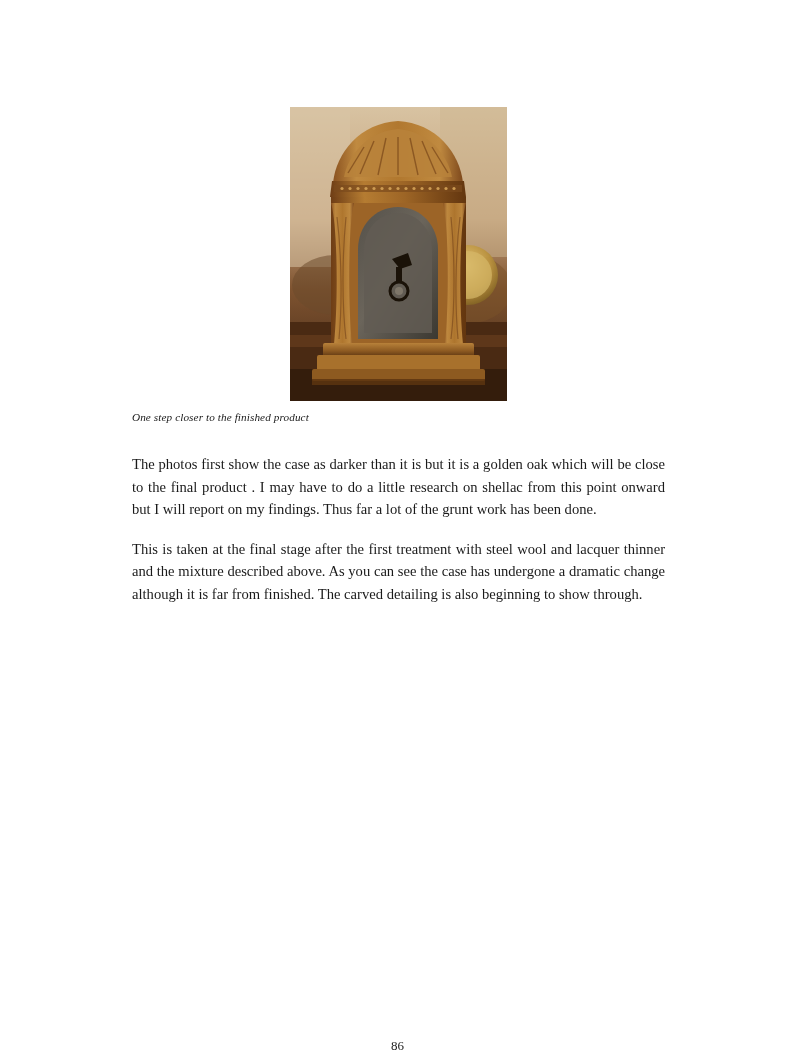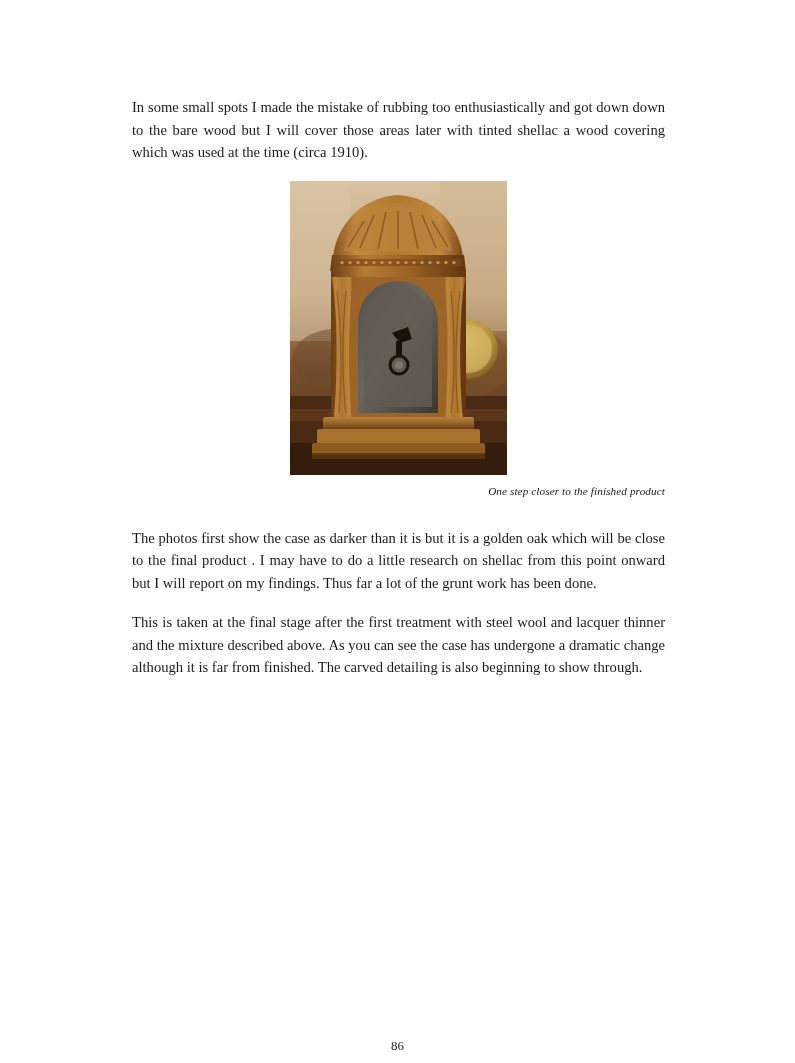--- a/index.html
+++ b/index.html
@@ -54,21 +54,21 @@
   }
   .photo svg {
     display: block;
   }
   .caption {
     margin: 10px 0 0 0;
     font-size: 11.2px;
     font-style: italic;
     font-family: "Liberation Serif", serif;
     color: #1a1a1a;
-    text-align: right;
+    text-align: left;
     letter-spacing: 0.1px;
   }
   .after-figure-gap {
     height: 30px;
   }
   .page-number {
     position: absolute;
     left: 0;
     top: 1018px;
     width: 795px;
@@ -79,21 +79,20 @@
     margin-top: 20px;
   }
 </style>
 </head>
 <body>
 
 <div class="page">
 
   <div class="content">
 
-    <p class="body-text">In some small spots I made the mistake of rubbing too enthusiastically and got down down to the bare wood but I will cover those areas later with tinted shellac a wood covering which was used at the time (circa 1910).</p>
 
     <div class="figure">
       <div class="photo">
         <svg width="217" height="294" viewBox="0 0 217 294" xmlns="http://www.w3.org/2000/svg">
           <defs>
             <linearGradient id="bgGrad" x1="0" y1="0" x2="0" y2="1">
               <stop offset="0%" stop-color="#d8c3a2"></stop>
               <stop offset="38%" stop-color="#c3a07a"></stop>
               <stop offset="62%" stop-color="#7e5330"></stop>
               <stop offset="100%" stop-color="#3d2312"></stop>

